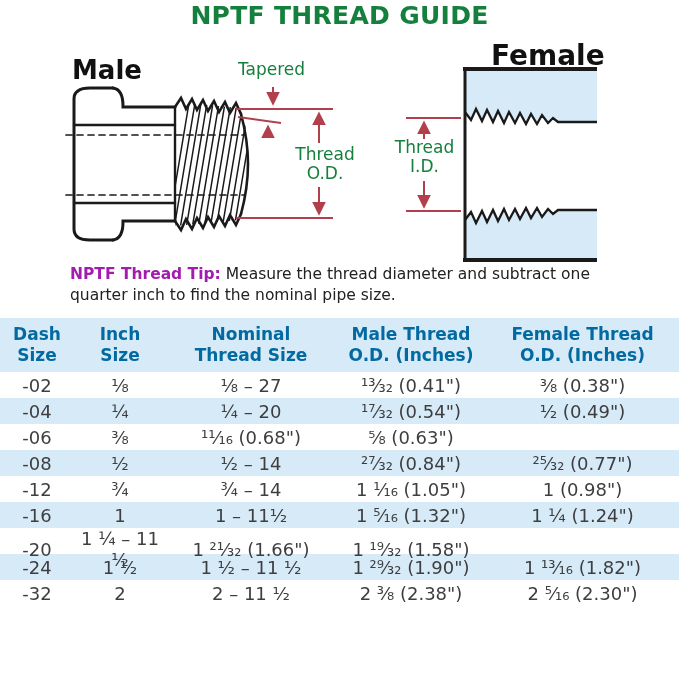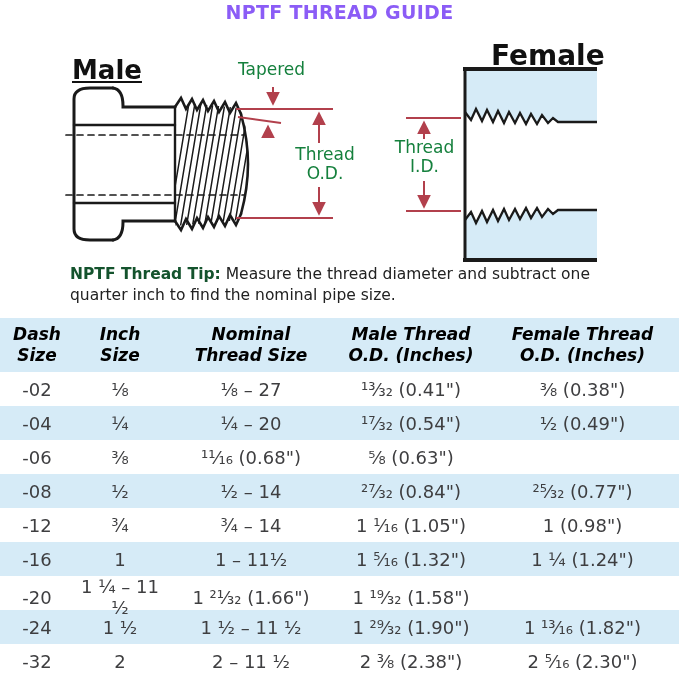--- a/index.html
+++ b/index.html
@@ -1,39 +1,39 @@
 <!DOCTYPE html>
 <html><head>
 <meta charset="utf-8">
 <style>
   html,body{margin:0;padding:0;background:#fff;}
   .page{position:relative;width:679px;height:688px;background:#fff;overflow:hidden;
         font-family:"DejaVu Sans","Liberation Sans",sans-serif;color:#1a1a1a;}
   .page-title{position:absolute;top:1px;left:0;width:100%;text-align:center;
-        font-size:19px;font-weight:bold;letter-spacing:.3px;color:#8b5cf6;}
+        font-size:25px;font-weight:bold;letter-spacing:.3px;color:#15803d;}
   .diagram{position:absolute;left:0;top:0;width:679px;height:315px;}
   .diagram svg{position:absolute;left:0;top:35px;}
   .dlabel{position:absolute;font-weight:bold;color:#111;}
-  .male-label{left:72px;top:55px;font-size:26px;text-decoration:underline;}
+  .male-label{left:72px;top:55px;font-size:26px;}
   .female-label{left:491px;top:39px;font-size:28px;}
   .red-note{position:absolute;color:#15803d;font-size:17px;line-height:1.12;
         white-space:pre-line;text-align:center;}
   .tapered-label{left:238px;top:60px;}
   .thread-od-label{left:282px;top:145px;width:86px;}
   .thread-id-label{left:382px;top:138px;width:85px;}
   .tip{position:absolute;left:70px;top:264px;width:552px;font-size:15.5px;
         line-height:1.35;color:#222;}
-  .tip b{color:#14532d;}
+  .tip b{color:#a21caf;}
   .guide-table{position:absolute;left:0;top:318px;width:679px;}
   .trow,.thead{display:grid;grid-template-columns:74px 92px 170px 150px 193px;
         align-items:center;}
   .thead{height:54px;background:#d6ebf7;}
   .hcell{font-weight:bold;font-size:17px;line-height:1.22;text-align:center;
-        white-space:pre-line;color:#000000;font-style:italic;}
-  .trow{height:34px;background:#fff;}
+        white-space:pre-line;color:#0369a1;}
+  .trow{height:26px;background:#fff;}
   .trow.alt{background:#d6ebf7;}
   .tcell{font-size:18px;text-align:center;color:#3e3e40;}
 </style>
 </head>
 <body>
 
 <div class="page">
 
   <div class="page-title">NPTF THREAD GUIDE</div>
 

